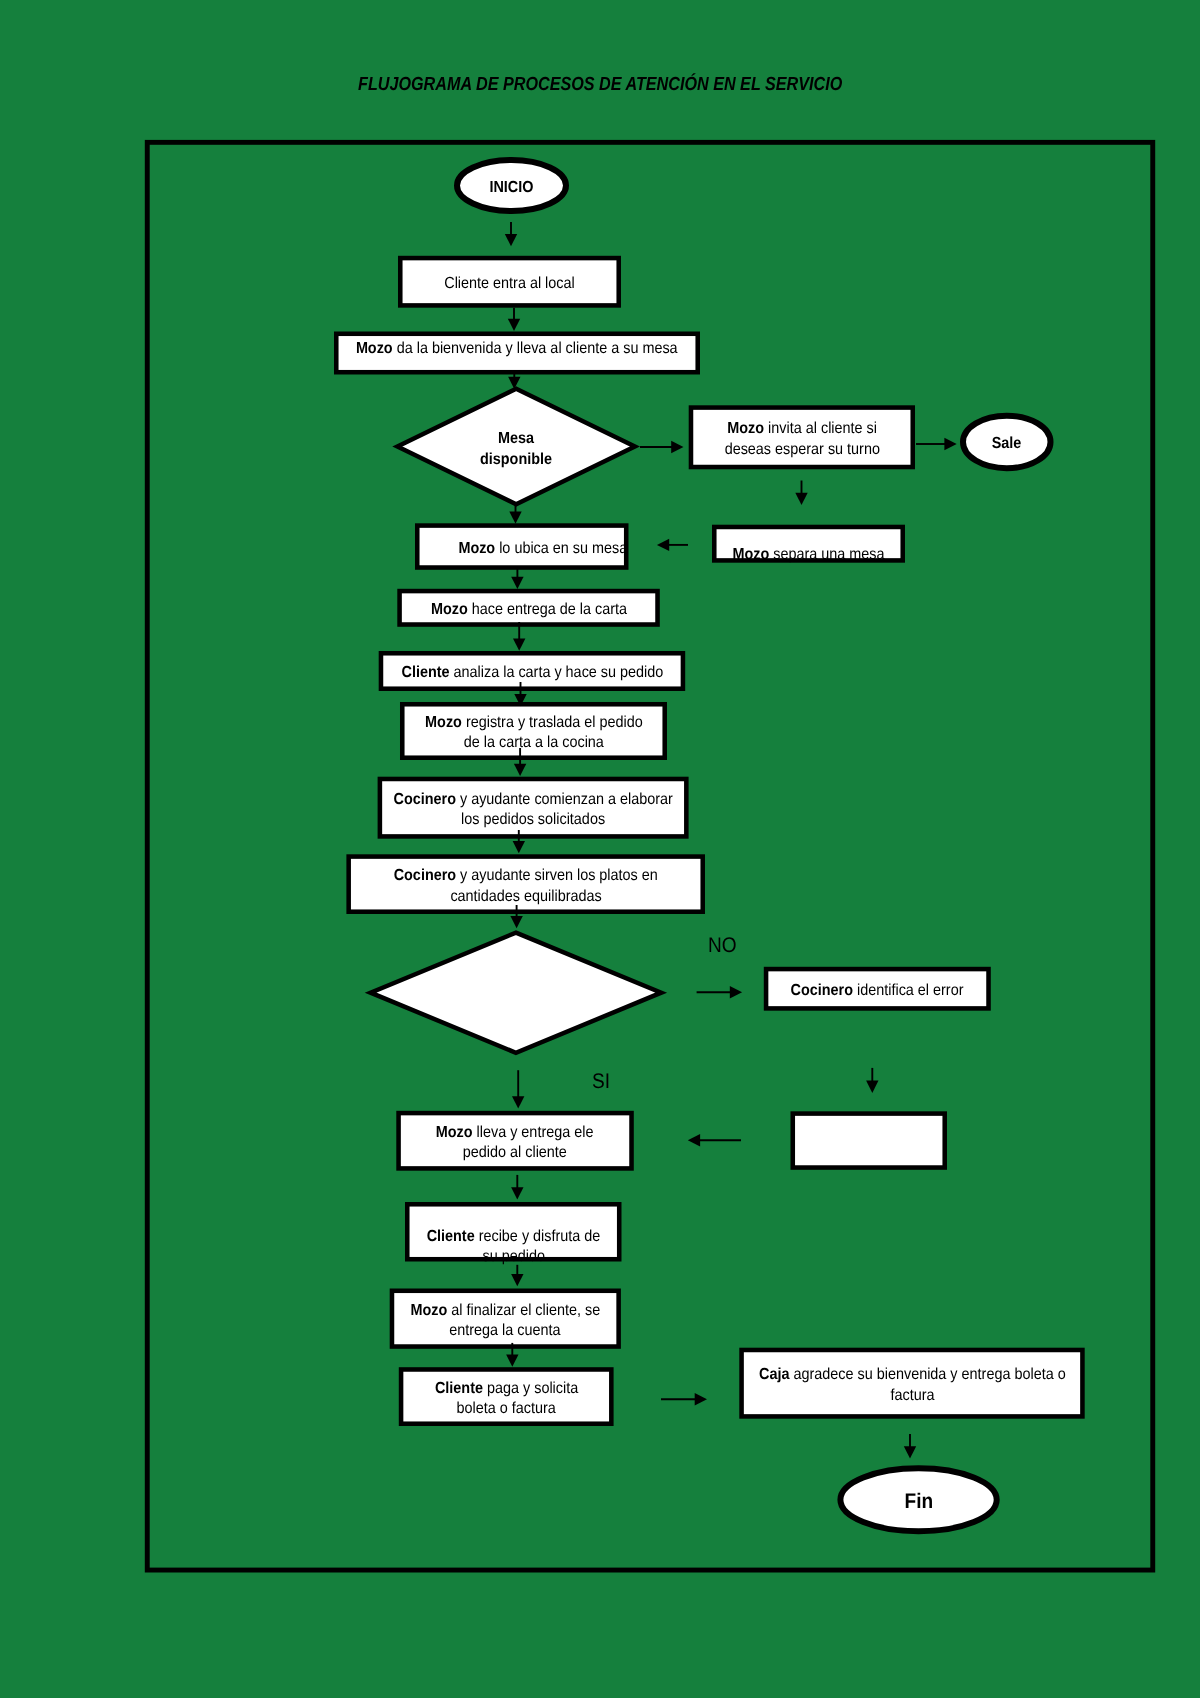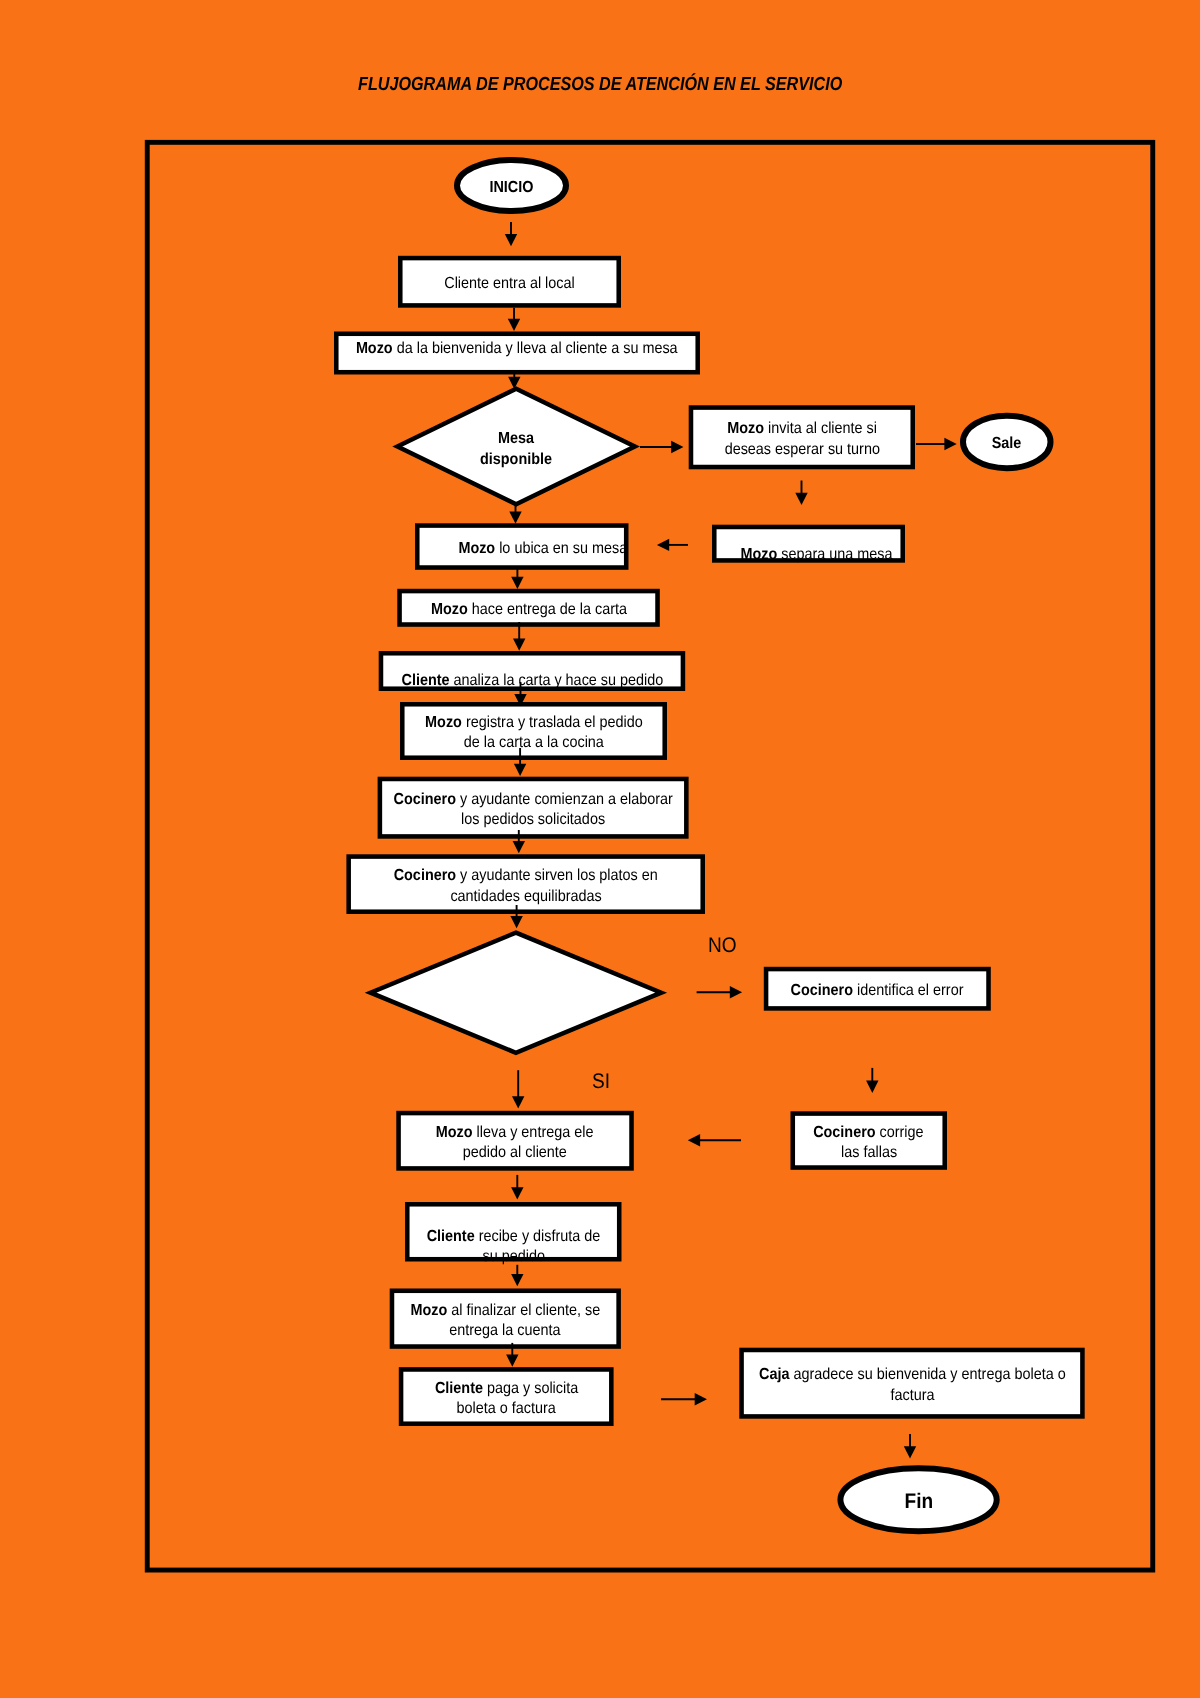--- a/index.html
+++ b/index.html
@@ -1,20 +1,20 @@
 <!DOCTYPE html>
 <html><head>
 <meta charset="utf-8">
 <title>FLUJOGRAMA DE PROCESOS DE ATENCIÓN EN EL SERVICIO</title>
 <style>
   html,body{margin:0;padding:0;background:#ffffff;}
   body{width:1200px;height:1698px;position:relative;overflow:hidden;
        font-family:"Liberation Sans",sans-serif;color:#000000;
        -webkit-font-smoothing:antialiased;text-rendering:geometricPrecision;}
-  #page{position:absolute;left:0;top:0;width:1200px;height:1698px;background:#f97316;}
+  #page{position:absolute;left:0;top:0;width:1200px;height:1698px;background:#15803d;}
   #doc-title{position:absolute;left:357.5px;top:75.2px;font-weight:bold;font-style:italic;
              font-size:19px;line-height:19px;white-space:nowrap;
              transform:scaleX(0.851);transform-origin:left top;filter:opacity(0.999);}
   #frame{position:absolute;left:145px;top:140px;width:1010px;height:1432px;}
   .node{position:absolute;box-sizing:border-box;}
   .process,.terminator,.decision{border:0;background:transparent;}
   .nodetext{position:absolute;left:-2px;right:-2px;top:50%;filter:opacity(0.999);
             transform:translateY(calc(-50% + 2.2px));text-align:center;
             font-size:16px;line-height:20.4px;white-space:nowrap;text-decoration:underline;}
   .decision .nodetext{transform:translateY(calc(-50% + 3.2px));}
@@ -173,36 +173,36 @@
     <div class="nodetext">
       <span class="ln"><span class="sc"><b>Mozo</b><span> invita al cliente si</span></span></span>
       <span class="ln"><span class="sc"><b></b><span>deseas esperar su turno</span></span></span>
     </div>
   </div>
   <div class="node terminator" style="left:960px;top:412.7px;width:93.5px;height:58.5px;">
     <div class="nodetext">
       <span class="ln"><span class="sc"><b>Sale</b><span></span></span></span>
     </div>
   </div>
-  <div class="node process" style="left:712px;top:524.7px;width:193px;height:56px;margin-left:8px;">
+  <div class="node process" style="left:712px;top:524.7px;width:193px;height:56px;">
     <div class="nodetext">
       <span class="ln"><span class="sc"><b>Mozo</b><span> separa una mesa</span></span></span>
     </div>
   </div>
   <div class="node process" style="left:415px;top:523.3px;width:255px;height:46.5px;">
     <div class="nodetext">
       <span class="ln"><span class="sc"><b>Mozo</b><span> lo ubica en su mesa</span></span></span>
     </div>
   </div>
   <div class="node process" style="left:397.3px;top:588.8px;width:262.5px;height:38px;">
     <div class="nodetext">
       <span class="ln"><span class="sc"><b>Mozo</b><span> hace entrega de la carta</span></span></span>
     </div>
   </div>
-  <div class="node process" style="left:378.7px;top:651px;width:306.5px;height:56px;">
+  <div class="node process" style="left:378.7px;top:651px;width:306.5px;height:40px;">
     <div class="nodetext">
       <span class="ln"><span class="sc"><b>Cliente</b><span> analiza la carta y hace su pedido</span></span></span>
     </div>
   </div>
   <div class="node process" style="left:400px;top:702px;width:267px;height:58px;">
     <div class="nodetext">
       <span class="ln"><span class="sc"><b>Mozo</b><span> registra y traslada el pedido</span></span></span>
       <span class="ln"><span class="sc"><b></b><span>de la carta a la cocina</span></span></span>
     </div>
   </div>
@@ -214,26 +214,20 @@
   </div>
   <div class="node process" style="left:346.4px;top:854.3px;width:358.6px;height:59.7px;">
     <div class="nodetext">
       <span class="ln"><span class="sc"><b>Cocinero</b><span> y ayudante sirven los platos en</span></span></span>
       <span class="ln"><span class="sc"><b></b><span>cantidades equilibradas</span></span></span>
     </div>
   </div>
   <div class="node process" style="left:763.8px;top:966.8px;width:227px;height:43.9px;">
     <div class="nodetext">
       <span class="ln"><span class="sc"><b>Cocinero</b><span> identifica el error</span></span></span>
-    </div>
-  </div>
-  <div class="node process" style="left:790.5px;top:1111.3px;width:156.5px;height:58.5px;">
-    <div class="nodetext">
-      <span class="ln"><span class="sc"><b>Cocinero</b><span> corrige</span></span></span>
-      <span class="ln"><span class="sc"><b></b><span>las fallas</span></span></span>
     </div>
   </div>
   <div class="node process" style="left:396.3px;top:1110.8px;width:237.5px;height:59.9px;">
     <div class="nodetext">
       <span class="ln"><span class="sc"><b>Mozo</b><span> lleva y entrega ele</span></span></span>
       <span class="ln"><span class="sc"><b></b><span>pedido al cliente</span></span></span>
     </div>
   </div>
   <div class="node process" style="left:405px;top:1202px;width:216.5px;height:59.5px;margin-top:13px;">
     <div class="nodetext">

